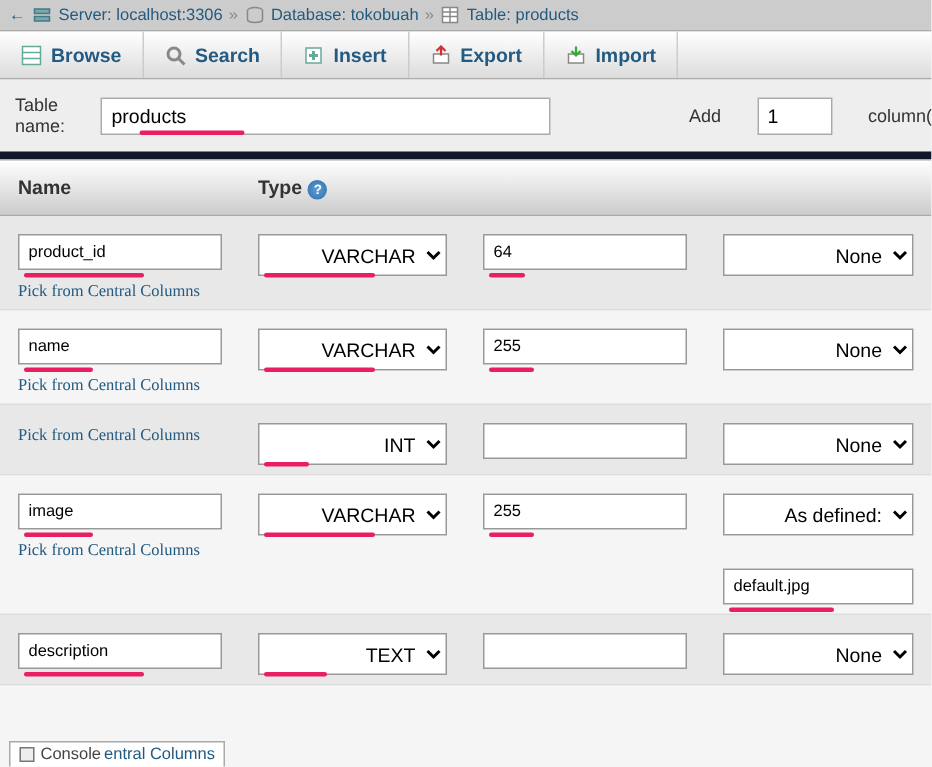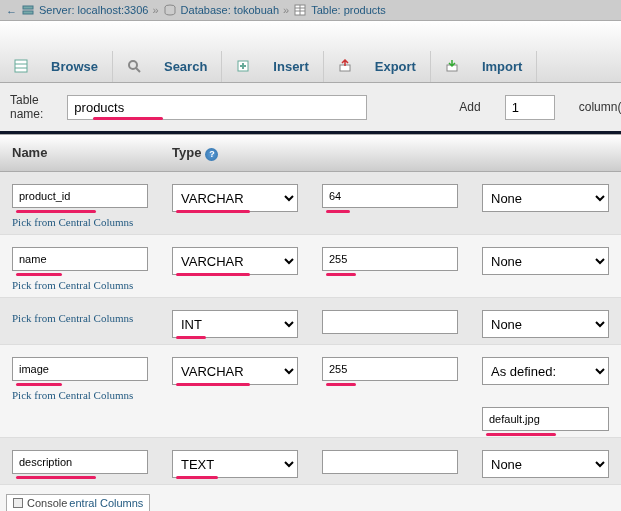--- a/index.html
+++ b/index.html
@@ -27,34 +27,34 @@
   .tabs {
     background: linear-gradient(to bottom, #fff, #dcdcdc);
     border-bottom: 1px solid #aaa;
     display: flex;
     padding: 0;
   }
   .tab {
     padding: 8px 14px;
     border-right: 1px solid #ccc;
     display: flex;
-    gap: 23px;
+    align-items: center;
+    gap: 6px;
     color: #235a81;
     font-weight: bold;
     cursor: pointer;
     font-size: 13px;
-    margin-top: 30px;
   }
   .tab .ico { width:14px; height:14px; display:inline-flex; align-items:center; justify-content:center; }
   .tablename-row {
     padding: 10px 10px;
     display: flex;
     align-items: center;
     gap: 24px;
-    border-bottom: 3px solid #0f172a;
+    border-bottom: 5px solid #0f172a;
     background: #eee;
   }
   .tablename-row label { font-size: 12px; color:#333; }
   .tablename-input {
     flex: 0 0 300px;
     border: 1px solid #aaa;
     padding: 4px 6px;
     font-size: 13px;
     background:#fff;
   }
@@ -111,20 +111,21 @@
     font-size: 11px;
     background:#fff;
   }
   .select {
     width: 100%;
     border: 1px solid #999;
     padding: 4px 4px;
     font-size: 13px;
     background:#fff;
     height: 28px;
+    text-align: right;
   }
   .pick-link {
     color:#235a81;
     font-size:11px;
     cursor:pointer;
     margin-top:2px;
     font-family:Liberation Serif, serif;
   }
   .underline {
     position:absolute;

